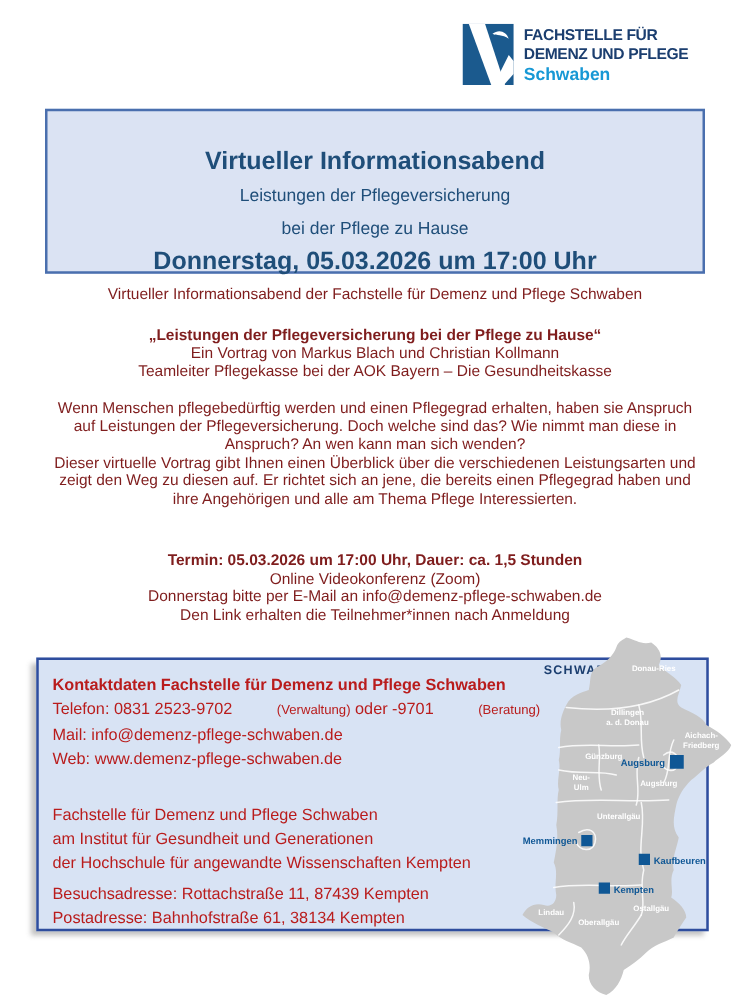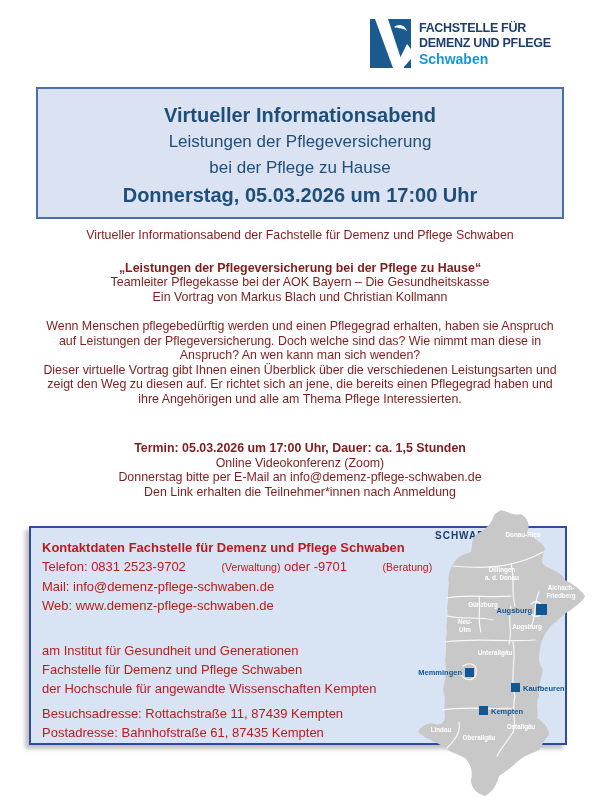--- a/index.html
+++ b/index.html
@@ -13,24 +13,24 @@
   .logo { position:absolute; top:19px; left:370px; display:flex; gap:8px; }
   .logo-icon svg { display:block; }
   .logo-text { padding-top:2px; }
   .logo-line { font-weight:bold; font-size:12.5px; line-height:15px; color:#1b3e6f; letter-spacing:-0.3px; }
   .logo-region { font-weight:bold; font-size:14px; line-height:17px; color:#1798d5; }
 
   
   .title-box {
     position:absolute; left:36px; top:87px; width:528px; height:132px;
     box-sizing:border-box; background:#dbe3f3; border:2px solid #4a6fae;
-    text-align:center; padding-top:13px; color:#1f4e79;
+    text-align:center; padding-top:27px; color:#1f4e79;
   }
   .title-main { font-size:20px; font-weight:bold; line-height:26.5px; }
-  .title-sub  { font-size:17px; line-height:26.5px; }
+  .title-sub  { font-size:14px; line-height:26.5px; }
 
   
   .content {
     position:absolute; left:40px; top:228px; width:520px;
     text-align:center; font-size:12.4px; line-height:14.5px; color:#7f1d1d;
   }
   .content .bold { font-weight:bold; }
   .talk  { margin-top:18px; }
   .desc  { margin-top:15px; }
   .event { margin-top:35px; }
@@ -82,22 +82,22 @@
     <div class="title-sub">Leistungen der Pflegeversicherung</div>
     <div class="title-sub">bei der Pflege zu Hause</div>
     <div class="title-main">Donnerstag, 05.03.2026 um 17:00 Uhr</div>
   </div>
 
   <div class="content">
     <div class="intro">Virtueller Informationsabend der Fachstelle für Demenz und Pflege Schwaben</div>
 
     <div class="talk">
       <div class="bold">„Leistungen der Pflegeversicherung bei der Pflege zu Hause“</div>
+      <div>Ein Vortrag von Markus Blach und Christian Kollmann</div>
       <div>Teamleiter Pflegekasse bei der AOK Bayern – Die Gesundheitskasse</div>
-      <div>Ein Vortrag von Markus Blach und Christian Kollmann</div>
     </div>
 
     <div class="desc">
       <div>Wenn Menschen pflegebedürftig werden und einen Pflegegrad erhalten, haben sie Anspruch auf Leistungen der Pflegeversicherung. Doch welche sind das? Wie nimmt man diese in Anspruch? An wen kann man sich wenden?</div>
       <div>Dieser virtuelle Vortrag gibt Ihnen einen Überblick über die verschiedenen Leistungsarten und zeigt den Weg zu diesen auf. Er richtet sich an jene, die bereits einen Pflegegrad haben und ihre Angehörigen und alle am Thema Pflege Interessierten.</div>
     </div>
 
     <div class="event">
       <div class="bold">Termin: 05.03.2026 um 17:00 Uhr, Dauer: ca. 1,5 Stunden</div>
       <div>Online Videokonferenz (Zoom)</div>
@@ -111,28 +111,28 @@
     <div>
       <span>Telefon: 0831 2523-9702</span>
       <span class="small-note">(Verwaltung)</span>
       <span>oder -9701</span>
       <span class="small-note">(Beratung)</span>
     </div>
     <div>Mail: info@demenz-pflege-schwaben.de</div>
     <div>Web: www.demenz-pflege-schwaben.de</div>
 
     <div class="org-block">
+      <div>Fachstelle für Demenz und Pflege Schwaben</div>
       <div>am Institut für Gesundheit und Generationen</div>
-      <div>Fachstelle für Demenz und Pflege Schwaben</div>
       <div>der Hochschule für angewandte Wissenschaften Kempten</div>
     </div>
 
     <div class="addr-block">
       <div>Besuchsadresse: Rottachstraße 11, 87439 Kempten</div>
-      <div>Postadresse: Bahnhofstraße 61, 87435 Kempten</div>
+      <div>Postadresse: Bahnhofstraße 61, 38134 Kempten</div>
     </div>
   </div>
 
   <svg class="map" width="182" height="292" viewBox="0 0 182 292">
     <text class="region-title" x="22" y="31">SCHWABEN</text>
 
     <path fill="#c8c8c8" d="
       M88,2 C96,4 100,8 108,6 C114,10 118,16 114,24 C120,30 128,34 132,40
       C130,48 126,54 132,58 C140,62 150,66 152,72 C160,76 168,82 172,88
       C170,94 162,98 158,102 C150,106 146,112 140,116 C134,122 130,128 128,136

